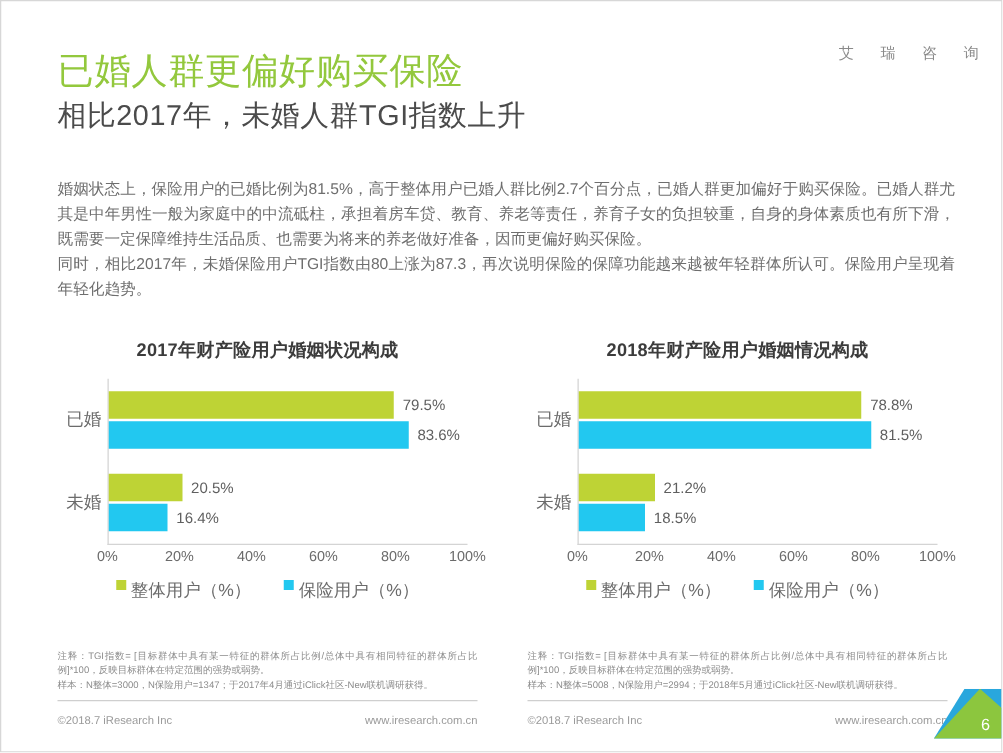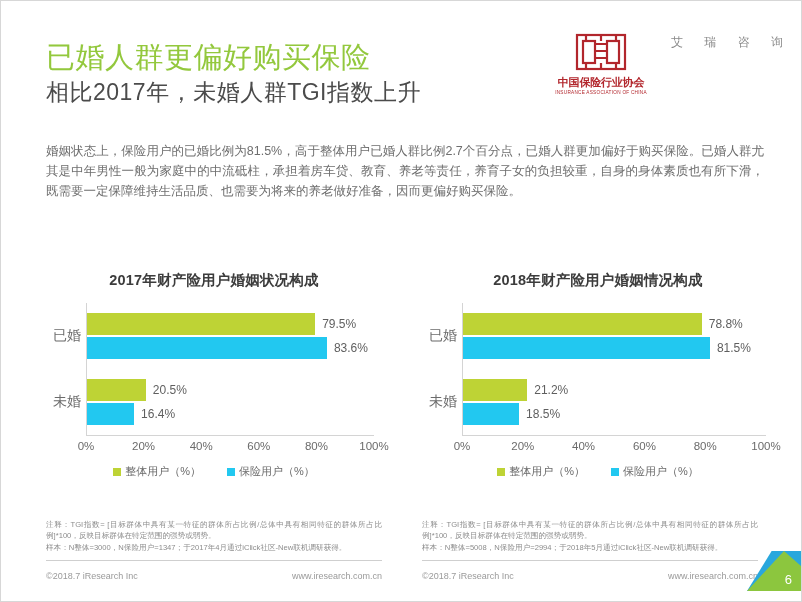--- a/index.html
+++ b/index.html
@@ -157,21 +157,21 @@
     height: 324px;
     display: flex;
   }
   .panel {
     position: relative;
     width: 401px;
     height: 324px;
     box-sizing: border-box;
   }
   .panel-left  { padding: 0 20px 0 45px; }
-  .panel-right { padding: 0 29px 0 20px; }
+  .panel-right { padding: 0 45px 0 20px; }
 
   .chart-title {
     text-align: center;
     font-size: 14.5px;
     font-weight: bold;
     color: #3c3c3c;
     letter-spacing: 0.2px;
     margin-top: 4px;
     white-space: nowrap;
   }
@@ -231,23 +231,23 @@
   }
 
   .legend {
     display: flex;
     justify-content: center;
     gap: 26px;
     margin-top: 6px;
   }
   .legend-item {
     display: flex;
-    align-items: center;
+    align-items: flex-start;
     gap: 4px;
-    font-size: 11px;
+    font-size: 14px;
     color: #6b6b6b;
     white-space: nowrap;
   }
   .swatch { width: 8px; height: 8px; display: inline-block; }
   .swatch.green { background: #bed335; }
   .swatch.blue  { background: #22c8f0; }
 
   
   .footnote {
     position: absolute;
@@ -319,50 +319,35 @@
 <div class="slide">
 
   <div class="header">
     <div class="title-block">
       <div class="main-title">已婚人群更偏好购买保险</div>
       <div class="sub-title">相比2017年，未婚人群TGI指数上升</div>
     </div>
 
     <div class="logos">
 
-      <div class="iac-logo">
-        <div class="iac-seal">
-          <svg width="54" height="42" viewBox="0 0 54 42" xmlns="http://www.w3.org/2000/svg">
-            <g stroke="#b2262c" stroke-width="2.2" fill="none">
-              <rect x="3" y="4" width="48" height="34"></rect>
-              <rect x="9" y="10" width="12" height="22"></rect>
-              <rect x="33" y="10" width="12" height="22"></rect>
-              <path d="M21 13 H33 M21 20 H33 M21 27 H33"></path>
-              <path d="M12 4 V10 M42 4 V10 M12 32 V38 M42 32 V38"></path>
-              <path d="M27 4 V10 M27 32 V38"></path>
-            </g>
-          </svg>
-        </div>
-        <div class="iac-cn">中国保险行业协会</div>
-        <div class="iac-en">INSURANCE ASSOCIATION OF CHINA</div>
-      </div>
 
       <div class="ir-logo">
         <div class="ir-cn">
           <span>艾</span>
           <span>瑞</span>
           <span>咨</span>
           <span>询</span>
         </div>
       </div>
     </div>
   </div>
 
   <div class="body-copy">
     <p>婚姻状态上，保险用户的已婚比例为81.5%，高于整体用户已婚人群比例2.7个百分点，已婚人群更加偏好于购买保险。已婚人群尤其是中年男性一般为家庭中的中流砥柱，承担着房车贷、教育、养老等责任，养育子女的负担较重，自身的身体素质也有所下滑，既需要一定保障维持生活品质、也需要为将来的养老做好准备，因而更偏好购买保险。</p>
+    <p>同时，相比2017年，未婚保险用户TGI指数由80上涨为87.3，再次说明保险的保障功能越来越被年轻群体所认可。保险用户呈现着年轻化趋势。</p>
   </div>
 
   <div class="panels">
 
     <div class="panel panel-left">
       <div class="chart-title">2017年财产险用户婚姻状况构成</div>
       <div class="chart">
         <div class="plot">
             <div class="cat-label" style="top: 25%; left: -40px;">已婚</div>
             <div class="bar green" style="width: 79.5%; top: calc(25% - 23px);"></div>

